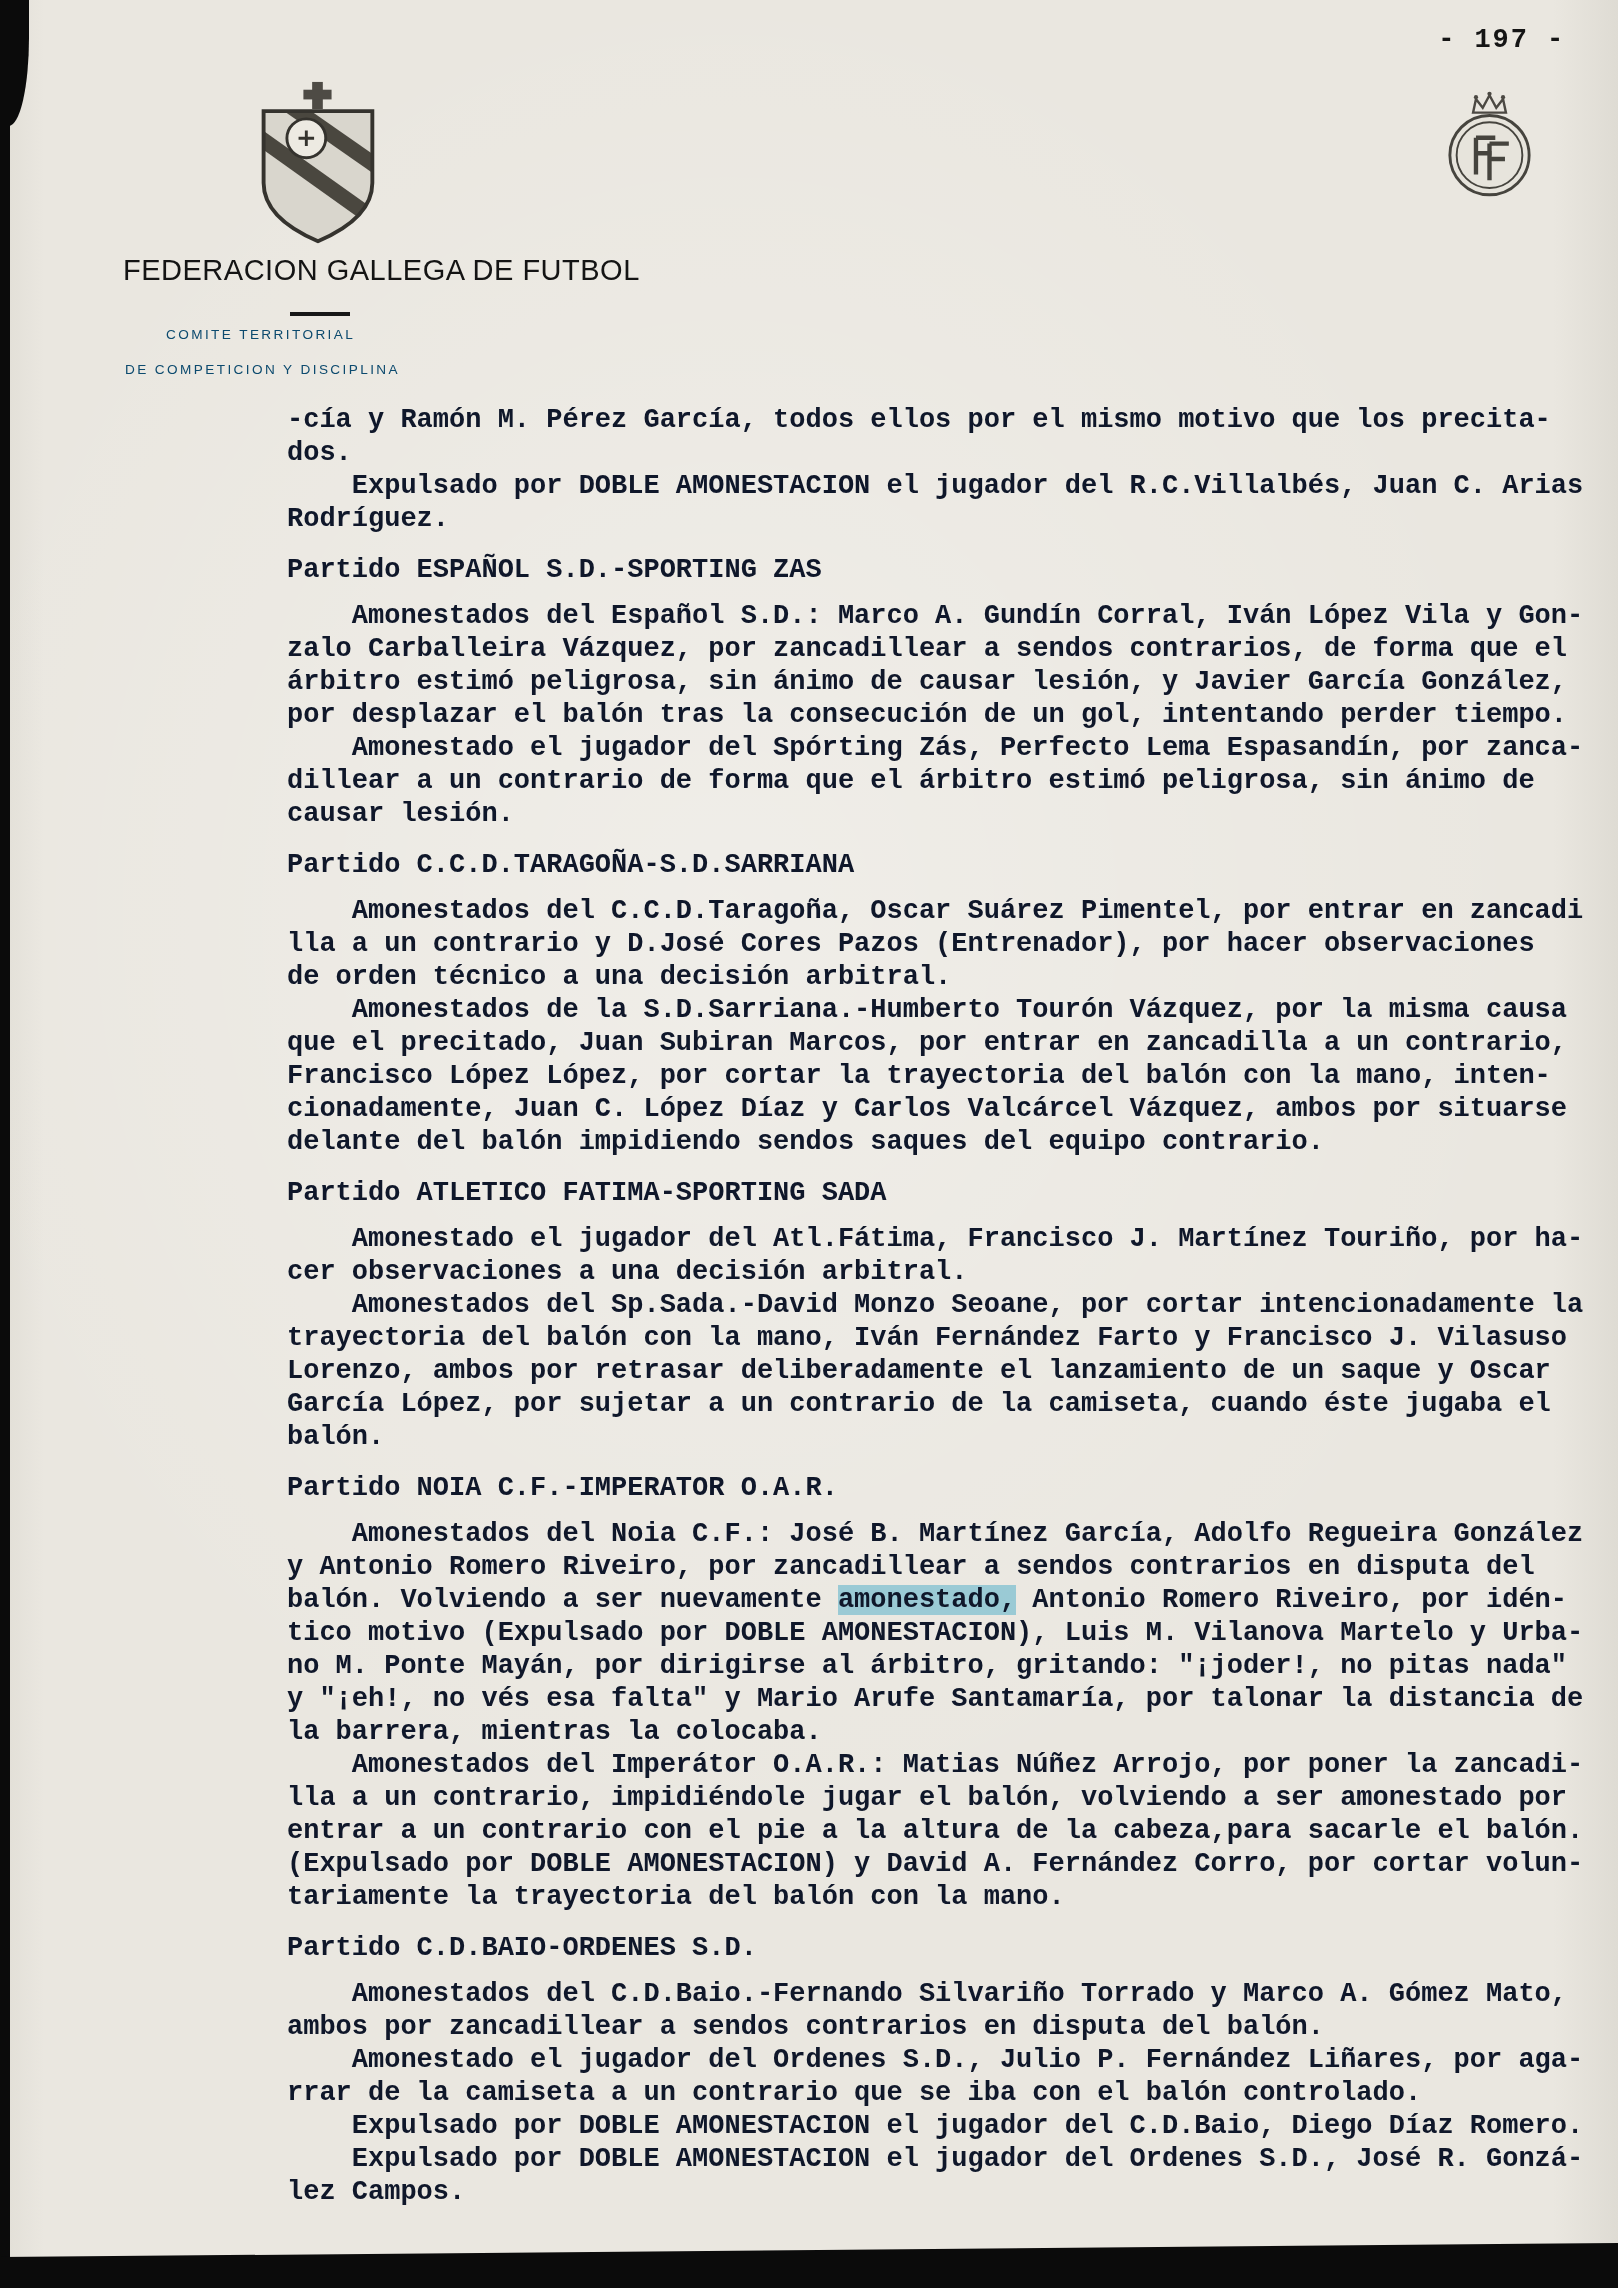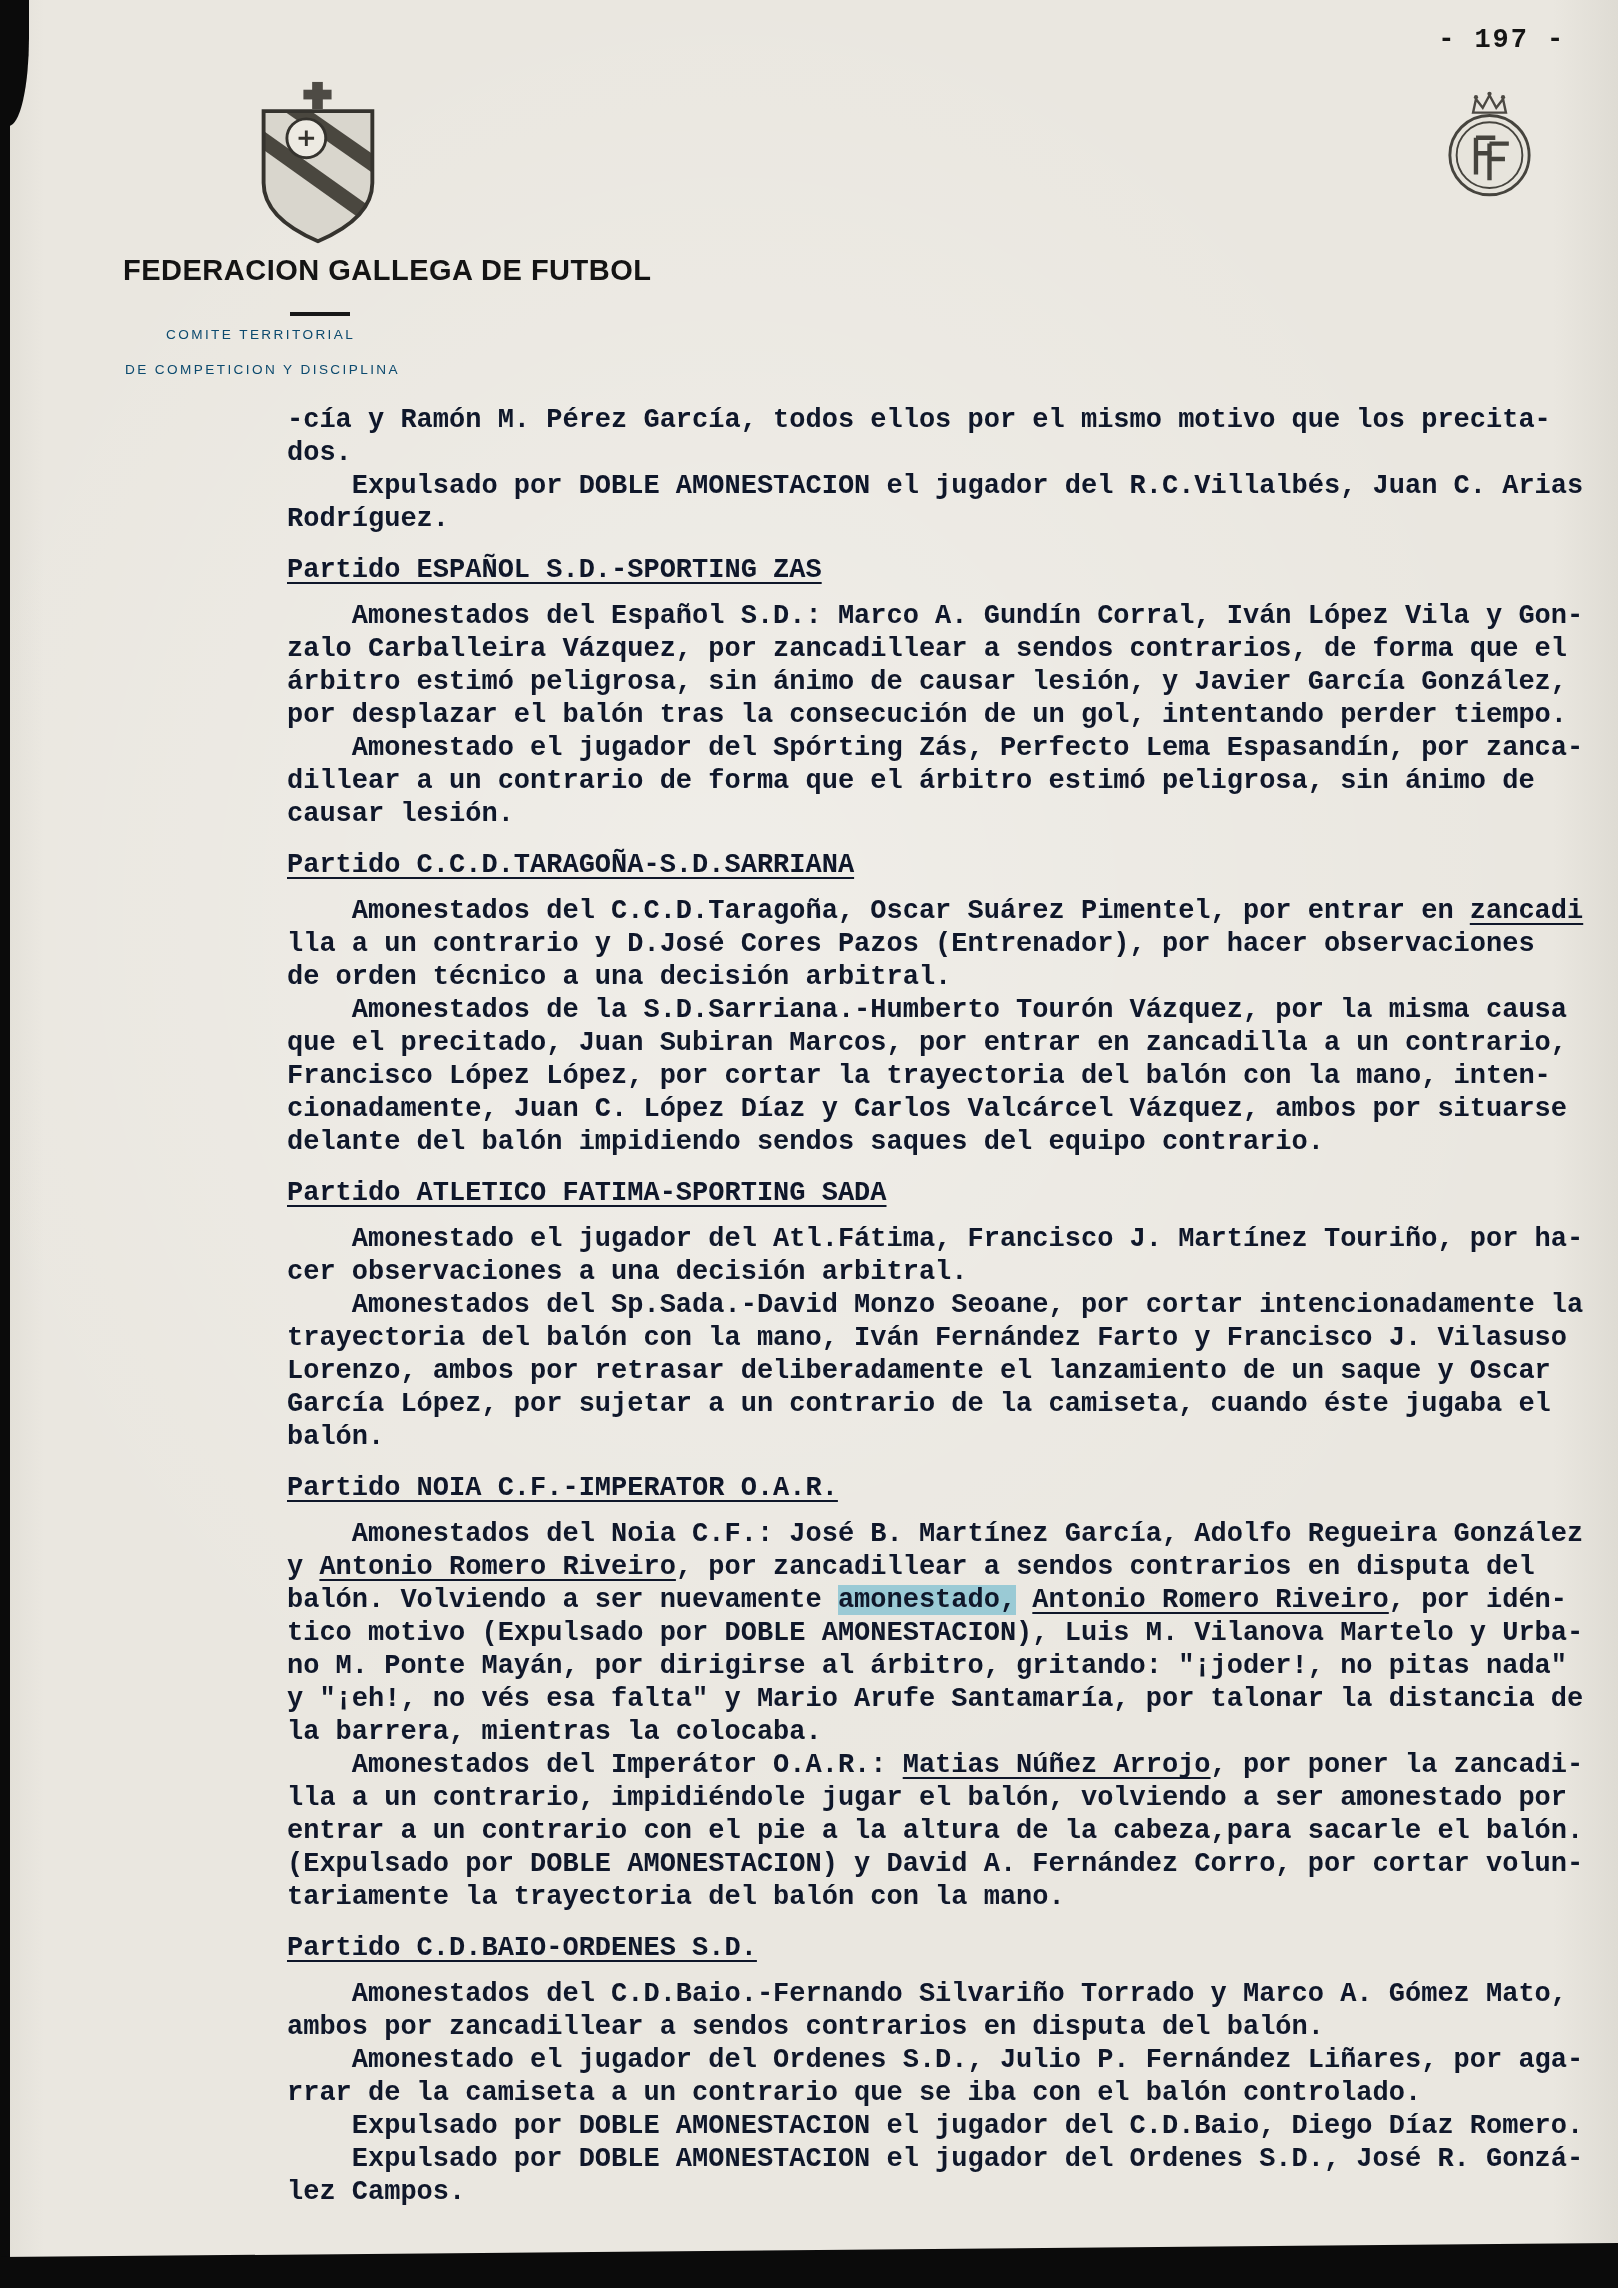--- a/index.html
+++ b/index.html
@@ -21,39 +21,39 @@
   .scan-corner { position: absolute; left: 0; top: 0; width: 29px; height: 126px; background: #0b0b0b; border-radius: 0 0 70% 0; }
   .scan-bar-bottom { position: absolute; left: -11.6px; bottom: -15.5px; width: 1650px; height: 54px; background: #0b0b0b; transform: rotate(-0.5deg); }
 
   .page-number { position: absolute; top: 25px; right: 54px; font-size: 27px; font-weight: bold; letter-spacing: 1.9px; color: #151515; }
 
   .logo-left  { position: absolute; left: 248px; top: 80px; }
   .logo-right { position: absolute; left: 1446px; top: 91px; }
 
   .org-title {
     position: absolute; left: 123px; top: 254px;
-    font-family: "Liberation Sans", sans-serif; font-weight: bold;
+    font-family: "Liberation Sans", sans-serif; font-weight: normal;
     font-size: 29px; letter-spacing: 0.5px; color: #141414; white-space: pre;
   }
   .title-rule { position: absolute; left: 290px; top: 312px; width: 60px; height: 3.9px; background: #181818; }
   .committee-1, .committee-2 {
     position: absolute; font-family: "Liberation Sans", sans-serif;
     font-size: 13.6px; letter-spacing: 2.4px; color: #0c4a6e; white-space: pre;
   }
   .committee-1 { left: 166px; top: 327px; }
   .committee-2 { left: 125px; top: 362px; }
 
   .doc-body {
     position: absolute; left: 287px; top: 404px; width: 1320px;
     font-size: 27px; line-height: 33px; font-weight: bold;
     white-space: pre; color: #0f172a;
   }
   .blk.para { margin: 0; }
   .blk.heading { margin: 17.5px 0 13.6px; }
-  .u { text-decoration: underline; text-underline-offset: 4.9px; text-decoration-thickness: 1.9px; }
+  .u { text-underline-offset: 4.9px; text-decoration-thickness: 1.9px; }
   .hl { background: rgba(87, 176, 203, 0.55); }
 </style>
 </head>
 <body>
 
 <div class="paper"></div>
 
 <div class="page-number">- 197 -</div>
 
 <svg class="logo-left" width="138" height="167" viewBox="0 0 142 172">

